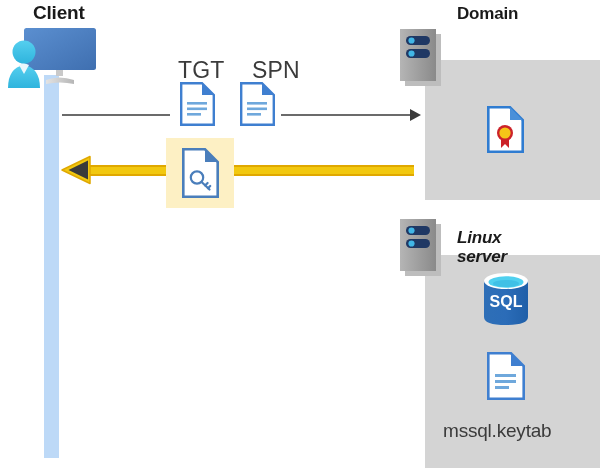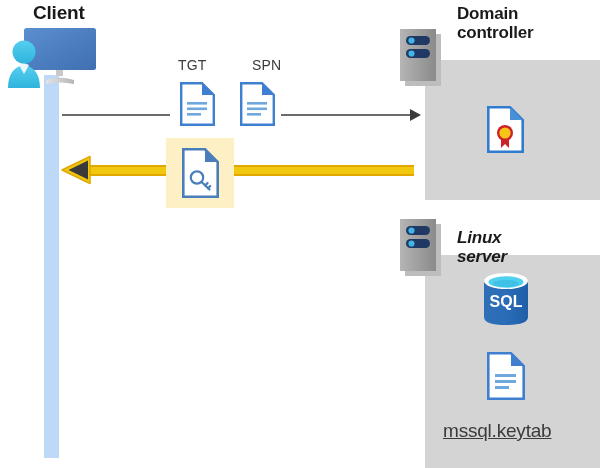--- a/index.html
+++ b/index.html
@@ -19,26 +19,26 @@
   .title-bold{
     font-weight:bold;
     color:#1a1a1a;
     letter-spacing:-0.2px;
     line-height:1.12;
   }
   .lbl-client{font-size:19px;}
   .lbl-dc{font-size:17px;}
   .lbl-linux{font-size:17px;font-style:italic;}
   .doc-label{
-    font-size:14px;color:#3b3b3b;font-weight:400;
+    font-size:23px;color:#3b3b3b;font-weight:400;
     letter-spacing:0.1px;
   }
   .keytab-label{
     font-size:19px;color:#3b3b3b;font-weight:400;
-    letter-spacing:-0.2px;white-space:nowrap;text-decoration:underline;
+    letter-spacing:-0.2px;white-space:nowrap;
   }
 
   
   .gray-panel{background:#d4d4d4;}
 
   
   .lifeline{background:#bdd9f7;}
 
   
   .highlight{background:#fdf0c4;}
@@ -154,21 +154,20 @@
         <circle cx="15" cy="29.5" r="6.2"></circle>
         <path d="M19.6 34 L27.5 41.5"></path>
         <path d="M23.2 37.4 L25.6 35"></path>
         <path d="M26 40.2 L28.2 38"></path>
       </g>
     </svg>
   </div>
 
   <div class="abs title-bold lbl-dc" style="left:457px;top:4px;">
     <div>Domain</div>
-    <div>controller</div>
   </div>
 
   <div class="abs" style="left:400px;top:29px;width:46px;height:62px;">
     <svg width="46" height="62" viewBox="0 0 46 62">
       <defs>
         <linearGradient id="srvGrad1" x1="0" y1="0" x2="1" y2="0">
           <stop offset="0%" stop-color="#b5b5b5"></stop>
           <stop offset="55%" stop-color="#9d9d9d"></stop>
           <stop offset="100%" stop-color="#8a8a8a"></stop>
         </linearGradient>

